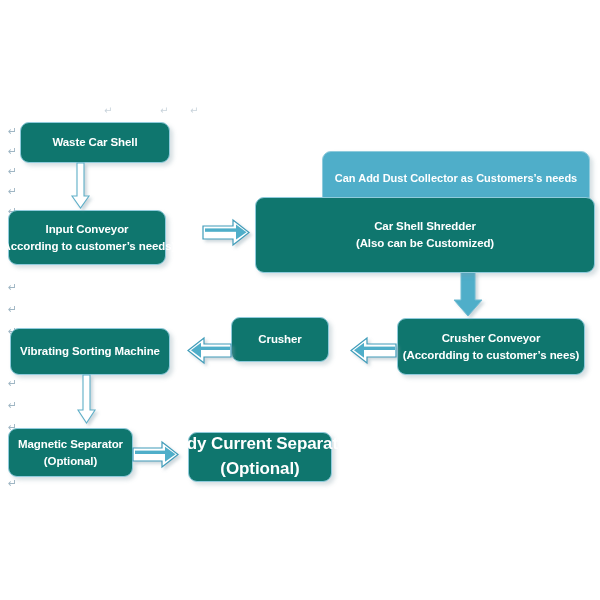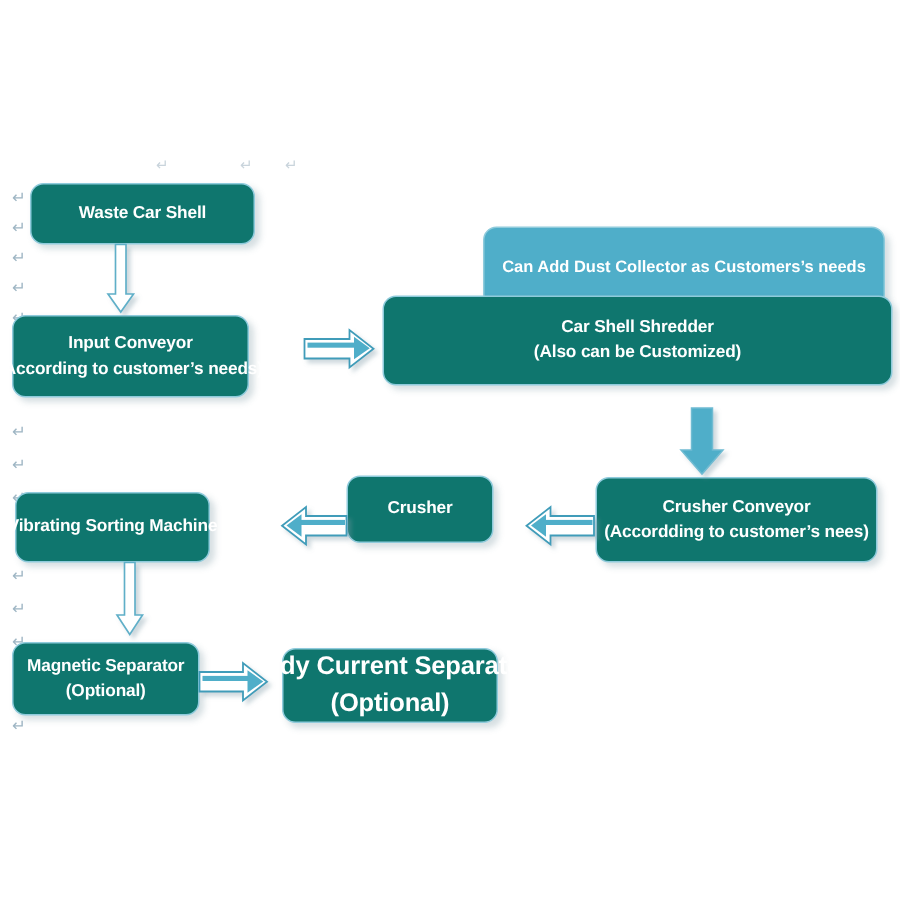--- a/index.html
+++ b/index.html
@@ -164,35 +164,35 @@
 
   <div class="box" style="left:8px; top:210px; width:158px; height:55px; font-size:11.5px;">
     <span class="line">Input Conveyor</span>
     <span class="line">(According to customer’s needs)</span>
   </div>
 
   <div class="callout" style="left:322px; top:124px; width:268px; height:54px; font-size:11px;margin-top:27px;">
     <span>Can Add Dust Collector as Customers’s needs</span>
   </div>
 
-  <div class="box" style="left:255px; top:197px; width:340px; height:60px; font-size:11.5px; z-index:4;">
+  <div class="box" style="left:255px; top:197px; width:340px; height:76px; font-size:11.5px; z-index:4;">
     <span class="line">Car Shell Shredder</span>
     <span class="line">(Also can be Customized)</span>
   </div>
 
   <div class="box" style="left:397px; top:318px; width:188px; height:57px; font-size:11.5px;">
     <span class="line">Crusher Conveyor</span>
     <span class="line">(Accordding to customer’s nees)</span>
   </div>
 
   <div class="box" style="left:231px; top:317px; width:98px; height:45px; font-size:11.5px;">
     <span class="line">Crusher</span>
   </div>
 
-  <div class="box" style="left:10px; top:328px; width:130px; height:47px; font-size:11.5px;">
+  <div class="box" style="left:10px; top:328px; width:160px; height:47px; font-size:11.5px;">
     <span class="line">Vibrating Sorting Machine</span>
   </div>
 
   <div class="box" style="left:8px; top:428px; width:125px; height:49px; font-size:11.5px;">
     <span class="line">Magnetic Separator</span>
     <span class="line">(Optional)</span>
   </div>
 
   <div class="box" style="left:188px; top:432px; width:144px; height:50px; font-size:17px;">
     <span class="line">Eddy Current Separator</span>

